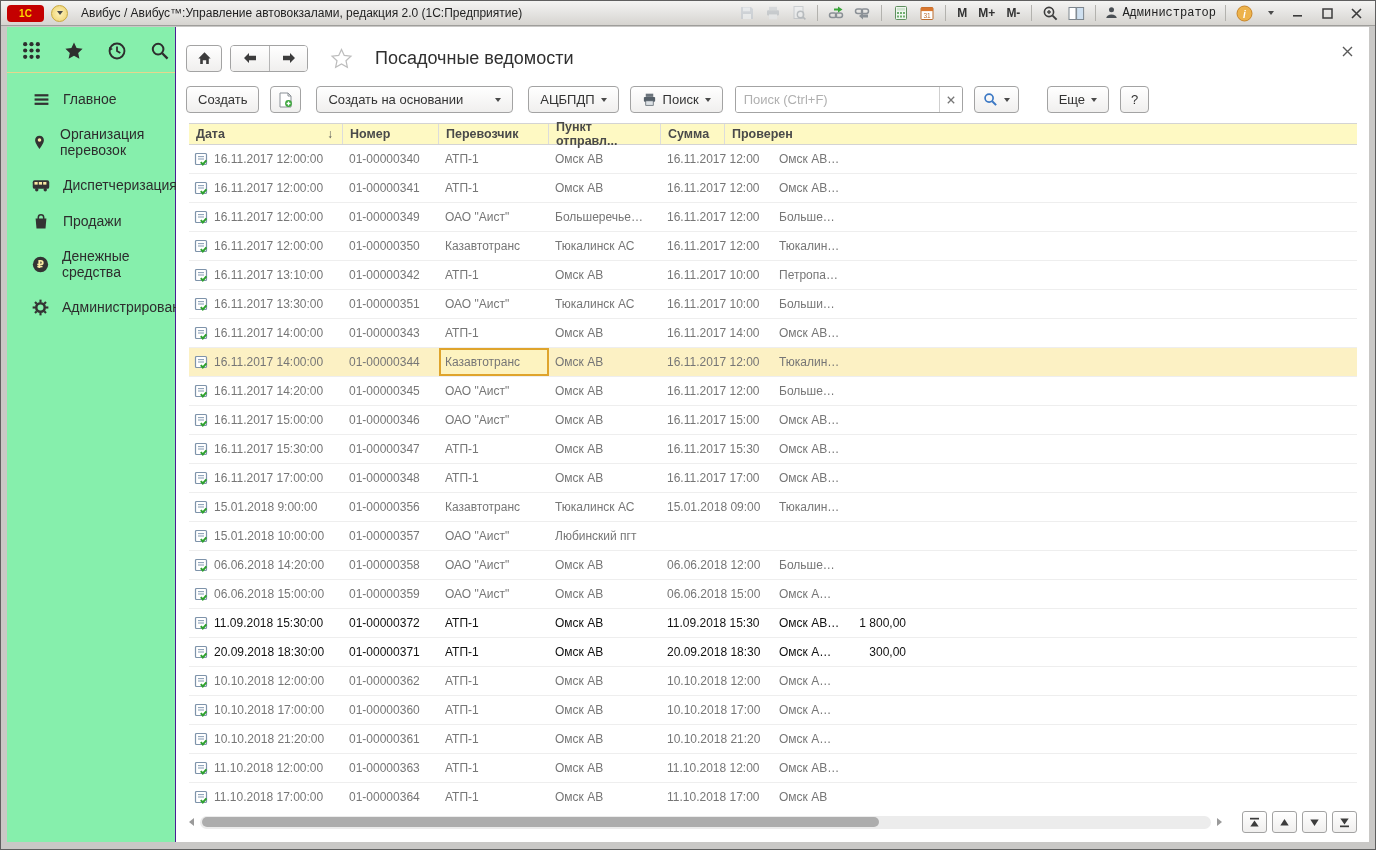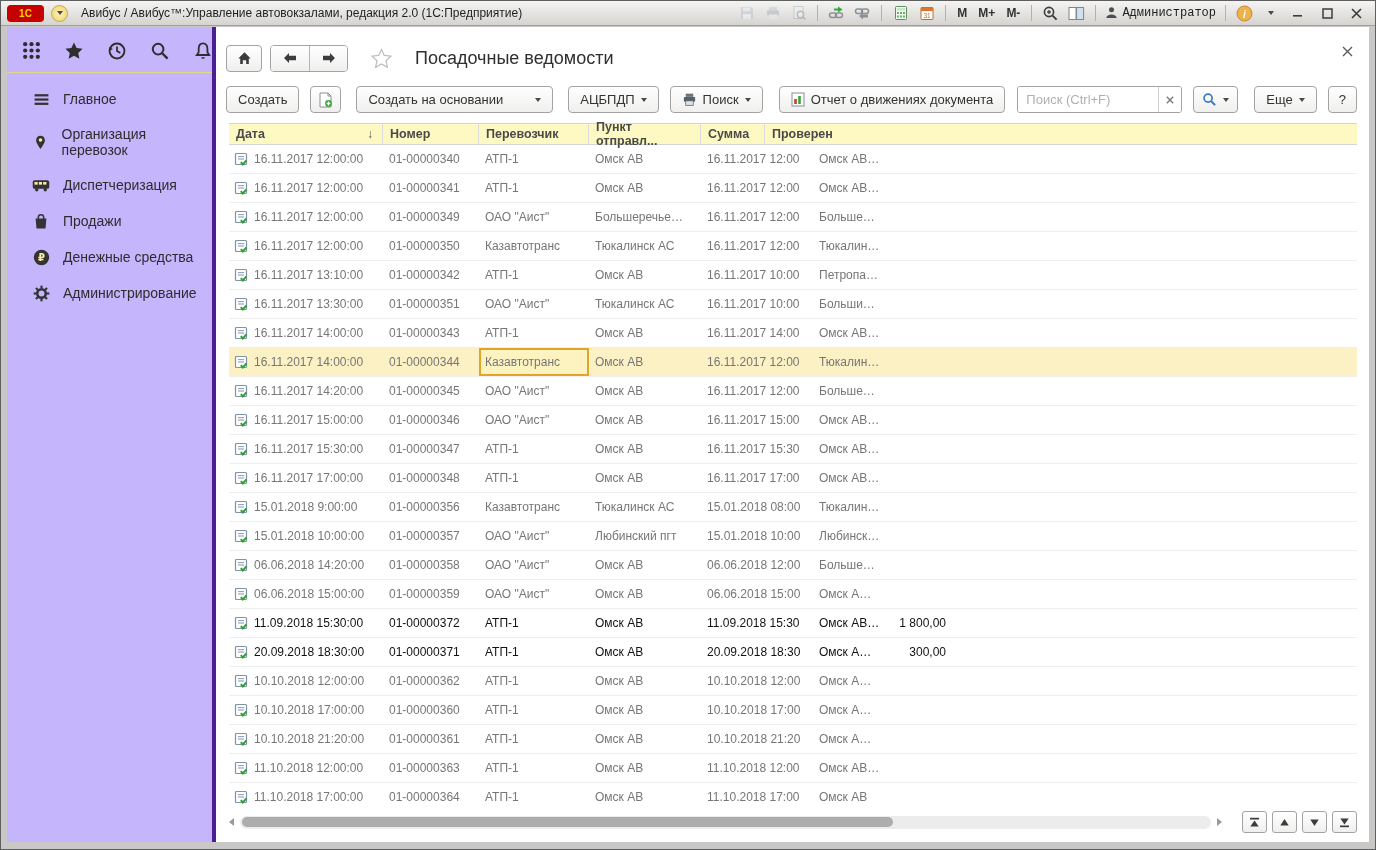--- a/index.html
+++ b/index.html
@@ -26,21 +26,21 @@
   .tb-user { display:flex; align-items:flex-start; gap:4px; color:#222;font-family:Liberation Mono, monospace; }
   .wc { width:22px; height:18px; display:flex; align-items:center; justify-content:center; color:#333; }
 
   .caret { width:0; height:0; border-left:3.5px solid transparent; border-right:3.5px solid transparent;
            border-top:4px solid #4a4a4a; display:inline-block; }
 
   
   .app { position:absolute; top:26px; left:6px; right:6px; bottom:7px; display:flex; background:#fff; }
 
   
-  .sidebar { width:209px; flex-shrink:0; background:#c4b5fd; border-right:4px solid #4c1d95; }
+  .sidebar { width:169px; flex-shrink:0; background:#86efac; border-right:1px solid #4c1d95; }
   .side-icons { display:flex; align-items:center; padding:13px 14px 11px 15px; gap:23px;
                 border-bottom:1px solid #e6d68d; }
   .side-ico { width:21px; height:21px; display:flex; align-items:center; justify-content:center; cursor:pointer; }
   .side-menu { padding-top:8px; }
   .side-item { display:flex; align-items:center; gap:13px; padding:9px 8px 9px 25px;
                font-size:14px; color:#2d2d2d; cursor:pointer; }
   .side-item .mi { width:18px; height:18px; display:flex; align-items:center; justify-content:center; }
 
   
   .content { flex:1; background:#fff; display:flex; flex-direction:column; position:relative; min-width:0; }
@@ -405,44 +405,36 @@
         </div>
         <div class="btn tbtn">
           <svg width="15" height="15" viewBox="0 0 16 16">
               <rect x="4" y="1.8" width="8" height="3.4" fill="#6b747c"></rect>
               <rect x="2" y="5.2" width="12" height="5.2" rx="1" fill="#566069"></rect>
               <rect x="4" y="9.4" width="8" height="4.8" fill="#dde2e6" stroke="#566069" stroke-width="0.8"></rect>
             </svg>
           <span class="lbl">Поиск</span>
           <span class="caret"></span>
         </div>
-        <div class="btn tbtn" style="margin-left:5px;">
-          <svg width="14" height="15" viewBox="0 0 14 15">
-              <rect x="1" y="1" width="12" height="13" fill="#fff" stroke="#8a9096"></rect>
-              <rect x="3.2" y="7" width="2.6" height="5" fill="#c83c3c"></rect>
-              <rect x="7.2" y="4" width="2.6" height="8" fill="#3aa53a"></rect>
-            </svg>
-          <span class="lbl">Отчет о движениях документа</span>
-        </div>
         <div class="search-wrap">
           <input class="search-input" value="" placeholder="Поиск (Ctrl+F)" style="">
           <span class="search-clear">
             <svg width="8" height="8" viewBox="0 0 8 8">
                 <path d="M0.8 0.8l6.4 6.4M7.2 0.8L0.8 7.2" stroke="#777" stroke-width="1.3"></path>
               </svg>
           </span>
         </div>
         <div class="btn tbtn" style="padding:0 8px;">
           <svg width="15" height="15" viewBox="0 0 16 16">
               <circle cx="6.5" cy="6.5" r="4.3" fill="none" stroke="#3b78c4" stroke-width="1.8"></circle>
               <line x1="9.8" y1="9.8" x2="14" y2="14" stroke="#3b78c4" stroke-width="2.1"></line>
             </svg>
           <span class="caret"></span>
         </div>
-        <div class="btn tbtn" style="margin-left:5px;text-align:center;">
+        <div class="btn tbtn" style="margin-left:17px;text-align:center;">
           <span class="lbl">Еще</span>
           <span class="caret"></span>
         </div>
         <div class="btn tbtn" style="padding:0 10px;">
           <span class="lbl">?</span>
         </div>
       </div>
 
       <div class="table-wrap">
         <div class="thead">
@@ -766,21 +758,21 @@
                   </svg>
       </span>
       <span class="t-date">15.01.2018 9:00:00</span>
     </div>
     <div class="c c-num">01-00000356</div>
     <div class="c c-car">
                 <span class="carrier-text">Казавтотранс</span>
               </div>
     <div class="c c-dep">Тюкалинск АС</div>
     <div class="c c-trip">
-      <span class="trip-date">15.01.2018 08:00</span>
+      <span class="trip-date">15.01.2018 09:00</span>
       <span class="trip-dest">Тюкалин…</span>
     </div>
     <div class="c c-sum"></div>
     <div class="c c-chk"></div>
   </div>
             <div class="trow">
     <div class="c c-date">
       <span class="doc-ico">
         <svg width="15" height="15" viewBox="0 0 15 15">
                     <rect x="1.5" y="1.5" width="11" height="11" rx="1" fill="#fff" stroke="#7e93aa" stroke-width="1.2"></rect>
@@ -789,24 +781,20 @@
                     <path d="M6.8 10.2l2 2.2 3.6-4" fill="none" stroke="#2ea12e" stroke-width="2"></path>
                   </svg>
       </span>
       <span class="t-date">15.01.2018 10:00:00</span>
     </div>
     <div class="c c-num">01-00000357</div>
     <div class="c c-car">
                 <span class="carrier-text">ОАО "Аист"</span>
               </div>
     <div class="c c-dep">Любинский пгт</div>
-    <div class="c c-trip">
-      <span class="trip-date">15.01.2018 10:00</span>
-      <span class="trip-dest">Любинск…</span>
-    </div>
     <div class="c c-sum"></div>
     <div class="c c-chk"></div>
   </div>
             <div class="trow">
     <div class="c c-date">
       <span class="doc-ico">
         <svg width="15" height="15" viewBox="0 0 15 15">
                     <rect x="1.5" y="1.5" width="11" height="11" rx="1" fill="#fff" stroke="#7e93aa" stroke-width="1.2"></rect>
                     <line x1="4" y1="4.6" x2="10" y2="4.6" stroke="#8ea3b8" stroke-width="1.1"></line>
                     <line x1="4" y1="7" x2="10" y2="7" stroke="#8ea3b8" stroke-width="1.1"></line>

